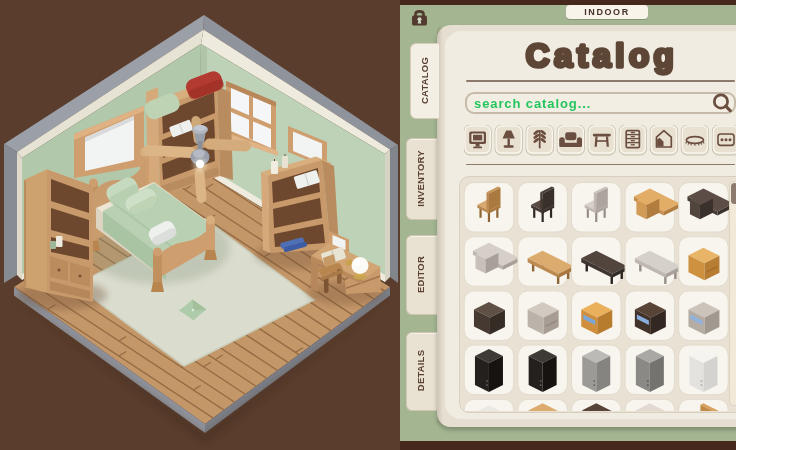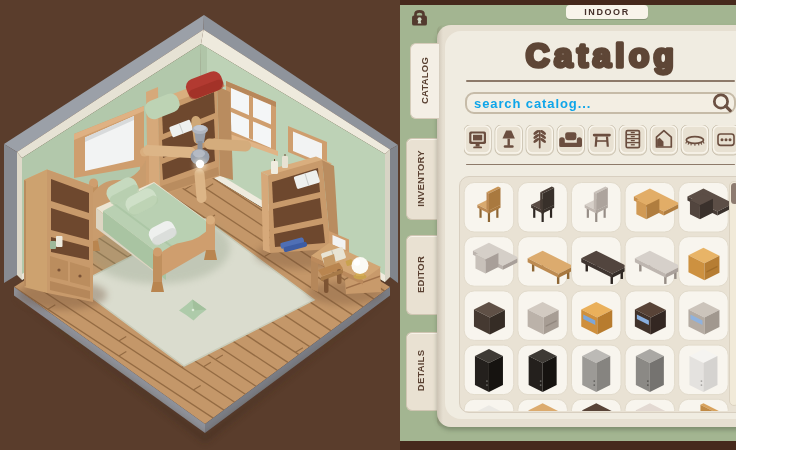--- a/index.html
+++ b/index.html
@@ -406,21 +406,21 @@
 <div class="abs" style="left:445px;top:36px;width:310px;text-align:center;font-size:33px;font-weight:bold;letter-spacing:2px;color:#5e4636;">
 <svg width="310" height="46" xmlns="http://www.w3.org/2000/svg">
         <text x="157" y="31" text-anchor="middle" font-family="Liberation Sans, sans-serif" font-size="33" font-weight="bold" letter-spacing="4.5" fill="#5e4636" stroke="#5e4636" stroke-width="3.6" stroke-linejoin="round" paint-order="stroke">Catalog</text>
       </svg>
 </div>
 
 <div class="abs" style="left:466px;top:80px;width:269px;height:1.6px;background:#8d7a6a;border-radius:1px;"></div>
 
 <div class="abs" style="left:465px;top:92px;width:271px;height:22px;background:#f3eee3;border:2px solid #c6bba8;border-radius:9px;box-sizing:border-box;"></div>
 
-<div class="abs" style="left:474px;top:96px;font-size:13px;font-weight:bold;letter-spacing:.9px;color:#0ea5e9;">search catalog...</div>
+<div class="abs" style="left:474px;top:96px;font-size:13px;font-weight:bold;letter-spacing:.9px;color:#22c55e;">search catalog...</div>
 
 <div class="abs" style="left:712px;top:93px;width:20px;height:20px;">
 <svg width="20" height="20" viewBox="0 0 19 19" xmlns="http://www.w3.org/2000/svg">
   <circle cx="8.5" cy="8" r="6.3" fill="none" stroke="#6b5042" stroke-width="2.6"></circle>
   <line x1="13" y1="12.5" x2="17.3" y2="16.8" stroke="#6b5042" stroke-width="3" stroke-linecap="round"></line>
 </svg>
 </div>
 
 <div class="abs" style="left:464px;top:125px;width:276px;height:31px;">
 <svg width="276" height="31" viewBox="0 0 276 31" xmlns="http://www.w3.org/2000/svg">

